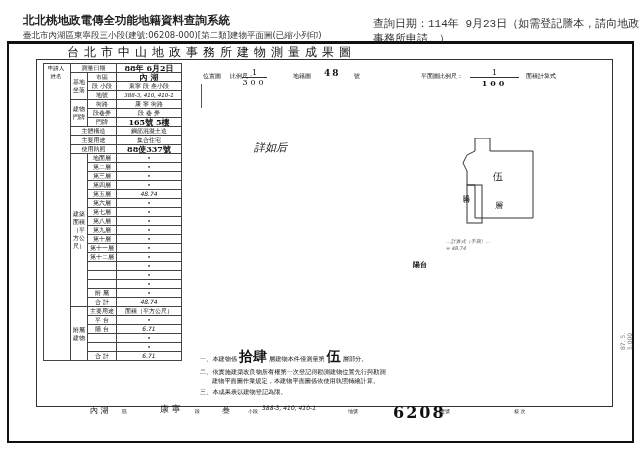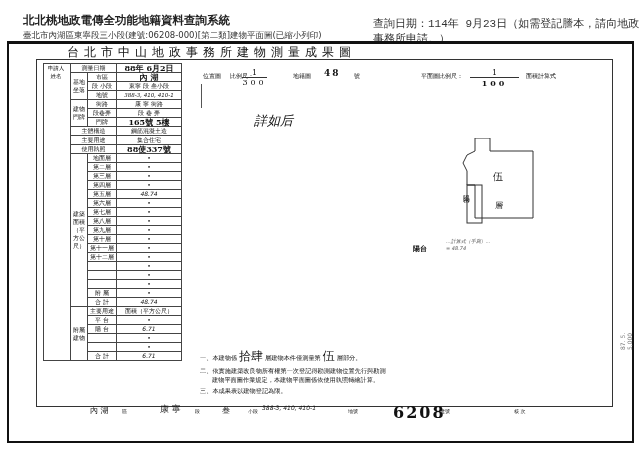--- a/index.html
+++ b/index.html
@@ -12,21 +12,21 @@
   .inner-frame{position:absolute;left:36px;top:59px;width:577px;height:348px;border:1px solid #333;box-sizing:border-box;}
   table.form{position:absolute;left:43px;top:63px;border-collapse:collapse;font-size:6px;}
   table.form td{border:1px solid #444;padding:0 2px;height:8px;line-height:8px;white-space:nowrap;text-align:center;}
   .bold{font-weight:bold;font-size:8px;}
   .hand{font-style:italic;font-family:"DejaVu Sans",sans-serif;}
   .sm{font-size:5.5px;}
   .label{position:absolute;font-size:6px;}
   .frac{position:absolute;font-size:8px;text-align:center;}
   .frac .num{border-bottom:1px solid #333;padding:0 10px;}
   .notes{position:absolute;left:200px;top:351px;font-size:6.2px;line-height:10px;}
-  .notes .big{font-size:12px;font-weight:normal;margin-top:48px;}
+  .notes .big{font-size:14px;font-weight:bold;margin-top:48px;}
   .footer{position:absolute;top:405px;font-size:8px;}
   .plan{position:absolute;left:440px;top:135px;}
   .vert{position:absolute;left:619px;top:350px;font-size:6px;color:#777;transform:rotate(-90deg);transform-origin:left top;font-family:"DejaVu Sans",sans-serif;}
   .northline{position:absolute;left:201px;top:84px;width:1px;height:24px;background:#555;}
 </style>
 </head>
 <body>
 
 <div class="hdr-title">北北桃地政電傳全功能地籍資料查詢系統</div>
 <div class="hdr-sub">臺北市內湖區東寧段三小段(建號:06208-000)[第二類]建物平面圖(已縮小列印)</div>
@@ -185,41 +185,41 @@
 <div class="label" style="left:203px;top:72px;">位置圖</div>
 <div class="label" style="left:230px;top:72px;">比例尺：</div>
 <div class="frac" style="left:242px;top:68px;">
   <div class="num">1</div>
   <div style="letter-spacing:3px;">300</div>
 </div>
 <div class="label" style="left:293px;top:72px;">地籍圖</div>
 <div class="label bold" style="left:324px;top:68px;font-size:9px;letter-spacing:2px;">48</div>
 <div class="label" style="left:354px;top:72px;">號</div>
 <div class="northline"></div>
-<div class="label hand" style="left:254px;top:112px;font-size:13px;text-align:center;">詳如后</div>
+<div class="label hand" style="left:254px;top:140px;font-size:11px;text-align:center;">詳如后</div>
 
 <div class="label" style="left:421px;top:72px;">平面圖比例尺：</div>
 <div class="frac" style="left:470px;top:68px;">
   <div class="num" style="padding:0 22px;">1</div>
   <div class="bold" style="letter-spacing:3px;">100</div>
 </div>
 <div class="label" style="left:526px;top:72px;">面積計算式</div>
 
 <svg class="plan" width="90" height="90" viewBox="0 0 90 90" style="left:455px;top:138px;">
   <polyline points="20,0 35,0 35,13 78,13 78,80 20,80 20,47 12,47 12,33 8,25 12,17 20,13 20,0" fill="none" stroke="#333" stroke-width="1"></polyline>
   <rect x="12" y="47" width="15" height="38" fill="none" stroke="#333" stroke-width="1"></rect>
 </svg>
 <div class="label" style="left:493px;top:170px;font-size:10px;">伍</div>
 <div class="label" style="left:495px;top:200px;font-size:8px;">層</div>
 <div class="label" style="left:461px;top:190px;font-size:7px;writing-mode:vertical-rl;">陽台</div>
 <div class="label hand" style="left:446px;top:238px;font-size:5px;color:#555;line-height:7px;">
   <div>...計算式（手寫）...</div>
   <div>= 48.74</div>
 </div>
-<div class="label bold" style="left:413px;top:244px;font-size:7px;">陽台</div>
+<div class="label bold" style="left:413px;top:260px;font-size:7px;">陽台</div>
 
 <div class="notes">
   <div>
     <span>一、本建物係</span>
     <span class="big">拾肆</span>
     <span>層建物本件僅測量第</span>
     <span class="big">伍</span>
     <span>層部分。</span>
   </div>
   <div style="margin-top:3px;">二、依實施建築改良物所有權第一次登記得勘測建物位置先行與勘測</div>

